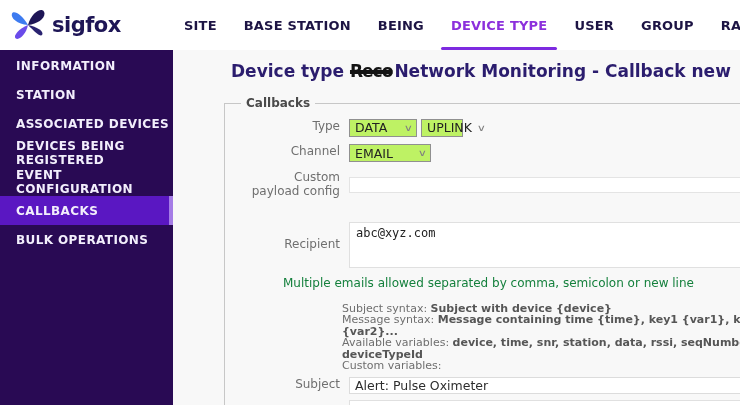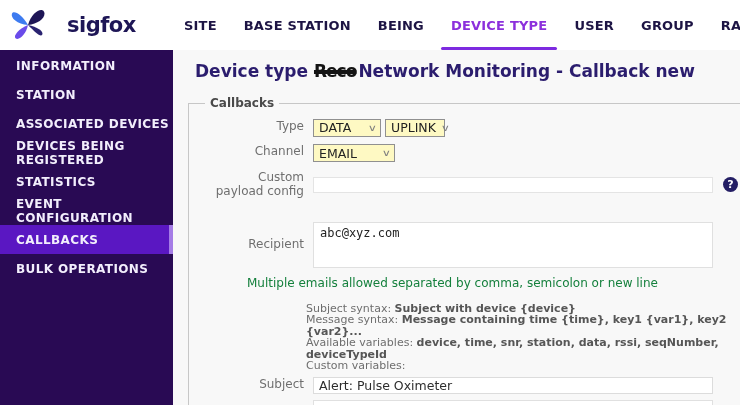--- a/index.html
+++ b/index.html
@@ -9,33 +9,33 @@
     background: #f8f8f8;
     color: #333;
   }
   
   .header {
     height: 50px; background: #ffffff; display: flex; align-items: center;
     white-space: nowrap; overflow: hidden; position: relative;
   }
   .logo { display: flex; align-items: center; padding-left: 10px; width: 172px; flex: 0 0 auto; cursor: pointer; }
   .logo svg { width: 36px; height: 32px; }
-  .logo-text { font-size: 21px; font-weight: bold; color: #1e1656; margin-left: 21px; letter-spacing: -0.5px; }
+  .logo-text { font-size: 21px; font-weight: bold; color: #1e1656; margin-left: 6px; letter-spacing: -0.5px; }
   .nav { display: flex; align-items: center; gap: 27px; margin-left: 12px; height: 100%; }
   .nav-item {
     font-size: 13px; font-weight: 600; color: #1d1444; letter-spacing: 0.2px;
     height: 100%; display: flex; align-items: center; position: relative; cursor: pointer;
   }
   .nav-item.active { color: #8c30dc; }
   .nav-item.active::after {
     content: ""; position: absolute; left: -10px; right: -10px; bottom: 0;
     height: 3px; border-radius: 3px; background: #7d2ae0;
   }
   
-  .shell { display: flex; height: 355px; }
+  .shell { display: flex; height: 355px; gap: 36px; }
   .sidebar { width: 173px; flex: 0 0 auto; background: #290a54; padding-top: 1px; }
   .side-item {
     height: 29px; display: flex; align-items: center; padding-left: 16px;
     color: #f2eefc; font-size: 12px; font-weight: 600; letter-spacing: 0.4px; cursor: pointer;
   }
   .side-item.active { background: #5a17c2; border-right: 4px solid #a57ce6; }
   
   .main { flex: 1; padding: 11px 3px 0 15px; overflow: hidden; }
   .page-title { font-size: 17px; font-weight: bold; color: #2b1d6e; margin-left: 7px; }
   .page-title .redacted {
@@ -46,26 +46,26 @@
     margin-top: 15px; border: 1px solid #c7c7c7; border-bottom: none;
     padding: 2px 8px 30px 10px; height: 320px; background: transparent;
   }
   fieldset.cb legend { font-size: 12px; font-weight: bold; color: #4a4a4a; padding: 0 5px; margin-left: 6px; }
   .row { display: flex; align-items: center; margin-left: 16px; }
   .lbl { width: 98px; flex: 0 0 auto; text-align: right; padding-right: 9px; font-size: 12px; color: #6f6f6f; line-height: 1.15; }
   .ctrl { width: 400px; }
   
   .sel {
     display: inline-flex; align-items: center; justify-content: space-between;
-    border: 1px solid #909090; background: #fef9c3; height: 18px;
+    border: 1px solid #909090; background: #bef264; height: 18px;
     padding: 0 4px 0 5px; font-size: 12.5px; color: #222; cursor: pointer;
   }
   .sel .chev { color: #808080; font-size: 9px; margin-left: 6px; transform: scaleX(1.4); }
   .sel-data { width: 68px; margin-right: 4px; }
-  .sel-uplink { width: 60px; }
+  .sel-uplink { width: 42px; }
   .sel-email { width: 82px; }
   input.txt {
     width: 400px; height: 17px; border: 1px solid #dcdcdc; background: #fff;
     font-family: "DejaVu Sans", "Liberation Sans", sans-serif; font-size: 12.5px; color: #2d2d2d; padding: 0 5px;
   }
   input.txt-light { border-color: #e4e4e4; height: 16px; }
   textarea.ta {
     width: 400px; border: 1px solid #e0e0e0; background: #fff; resize: none;
     font-family: "DejaVu Sans Mono", "Liberation Mono", monospace; font-size: 12px;
     color: #222; padding: 3px 6px; line-height: 1.25;
@@ -114,21 +114,20 @@
     <div class="nav-item">RADIO PLANNING</div>
   </div>
 </div>
 
 <div class="shell">
   <div class="sidebar">
     <div class="side-item">INFORMATION</div>
     <div class="side-item">STATION</div>
     <div class="side-item">ASSOCIATED DEVICES</div>
     <div class="side-item">DEVICES BEING REGISTERED</div>
-    <div class="side-item">STATISTICS</div>
     <div class="side-item">EVENT CONFIGURATION</div>
     <div class="side-item active">CALLBACKS</div>
     <div class="side-item">BULK OPERATIONS</div>
   </div>
 
   <div class="main">
     <div class="page-title">
       <span>Device type</span><span class="redacted">Reco</span><span>Network Monitoring - Callback new</span>
     </div>
 

